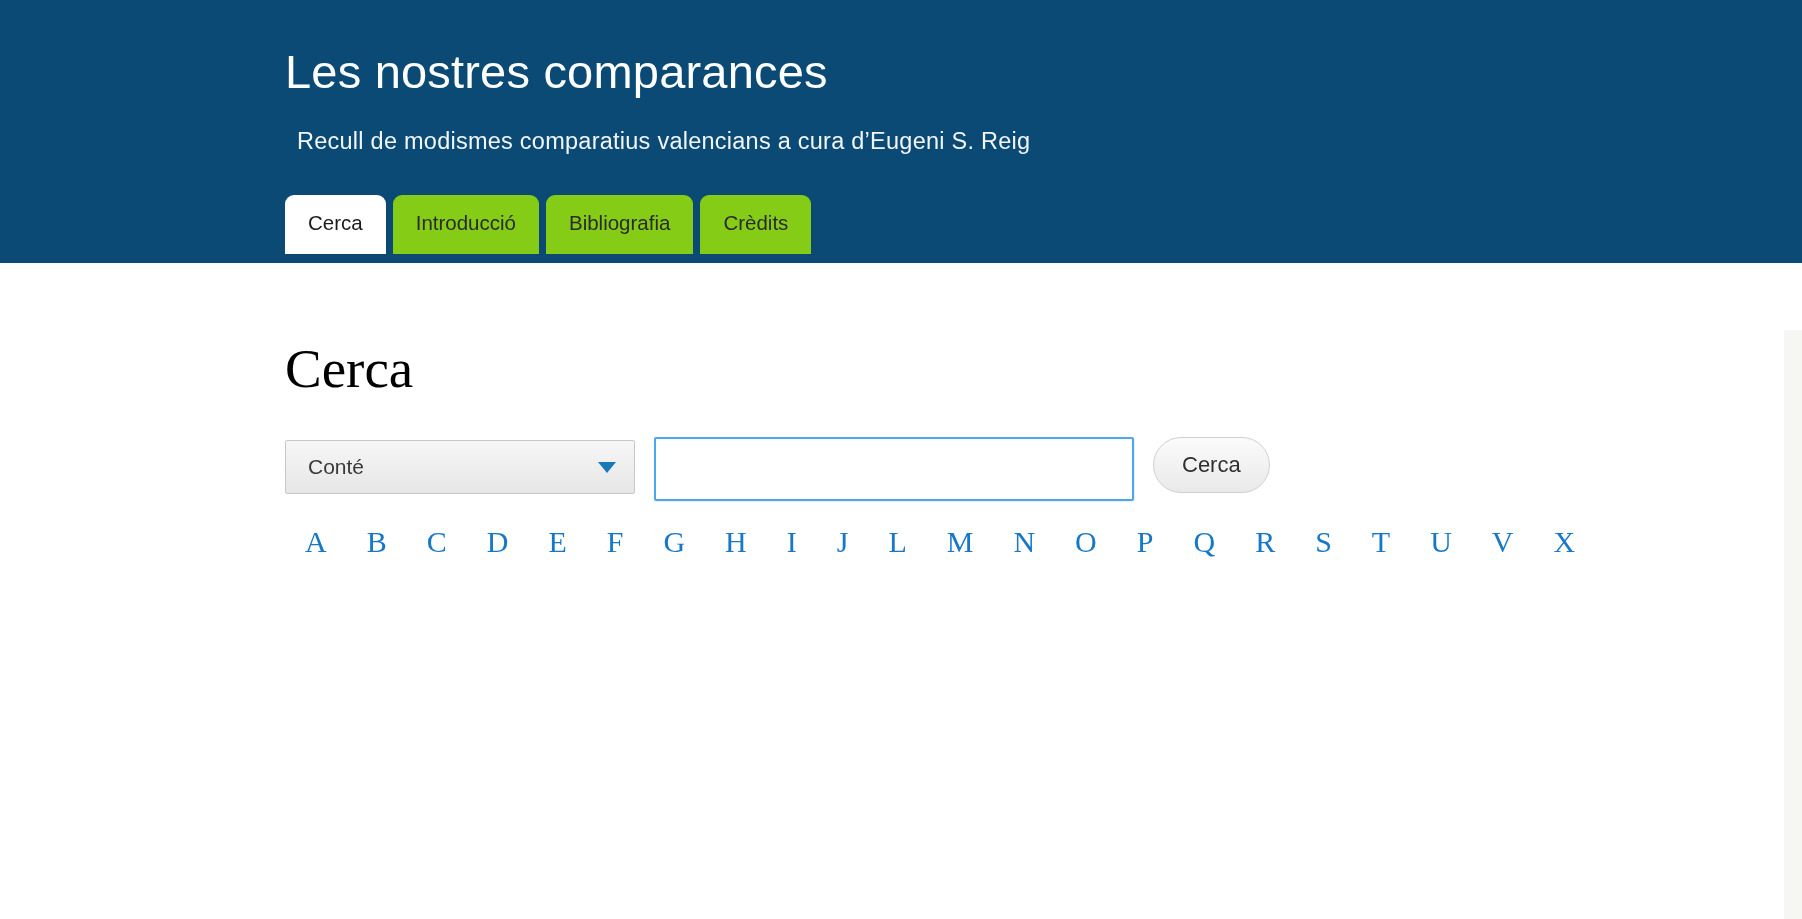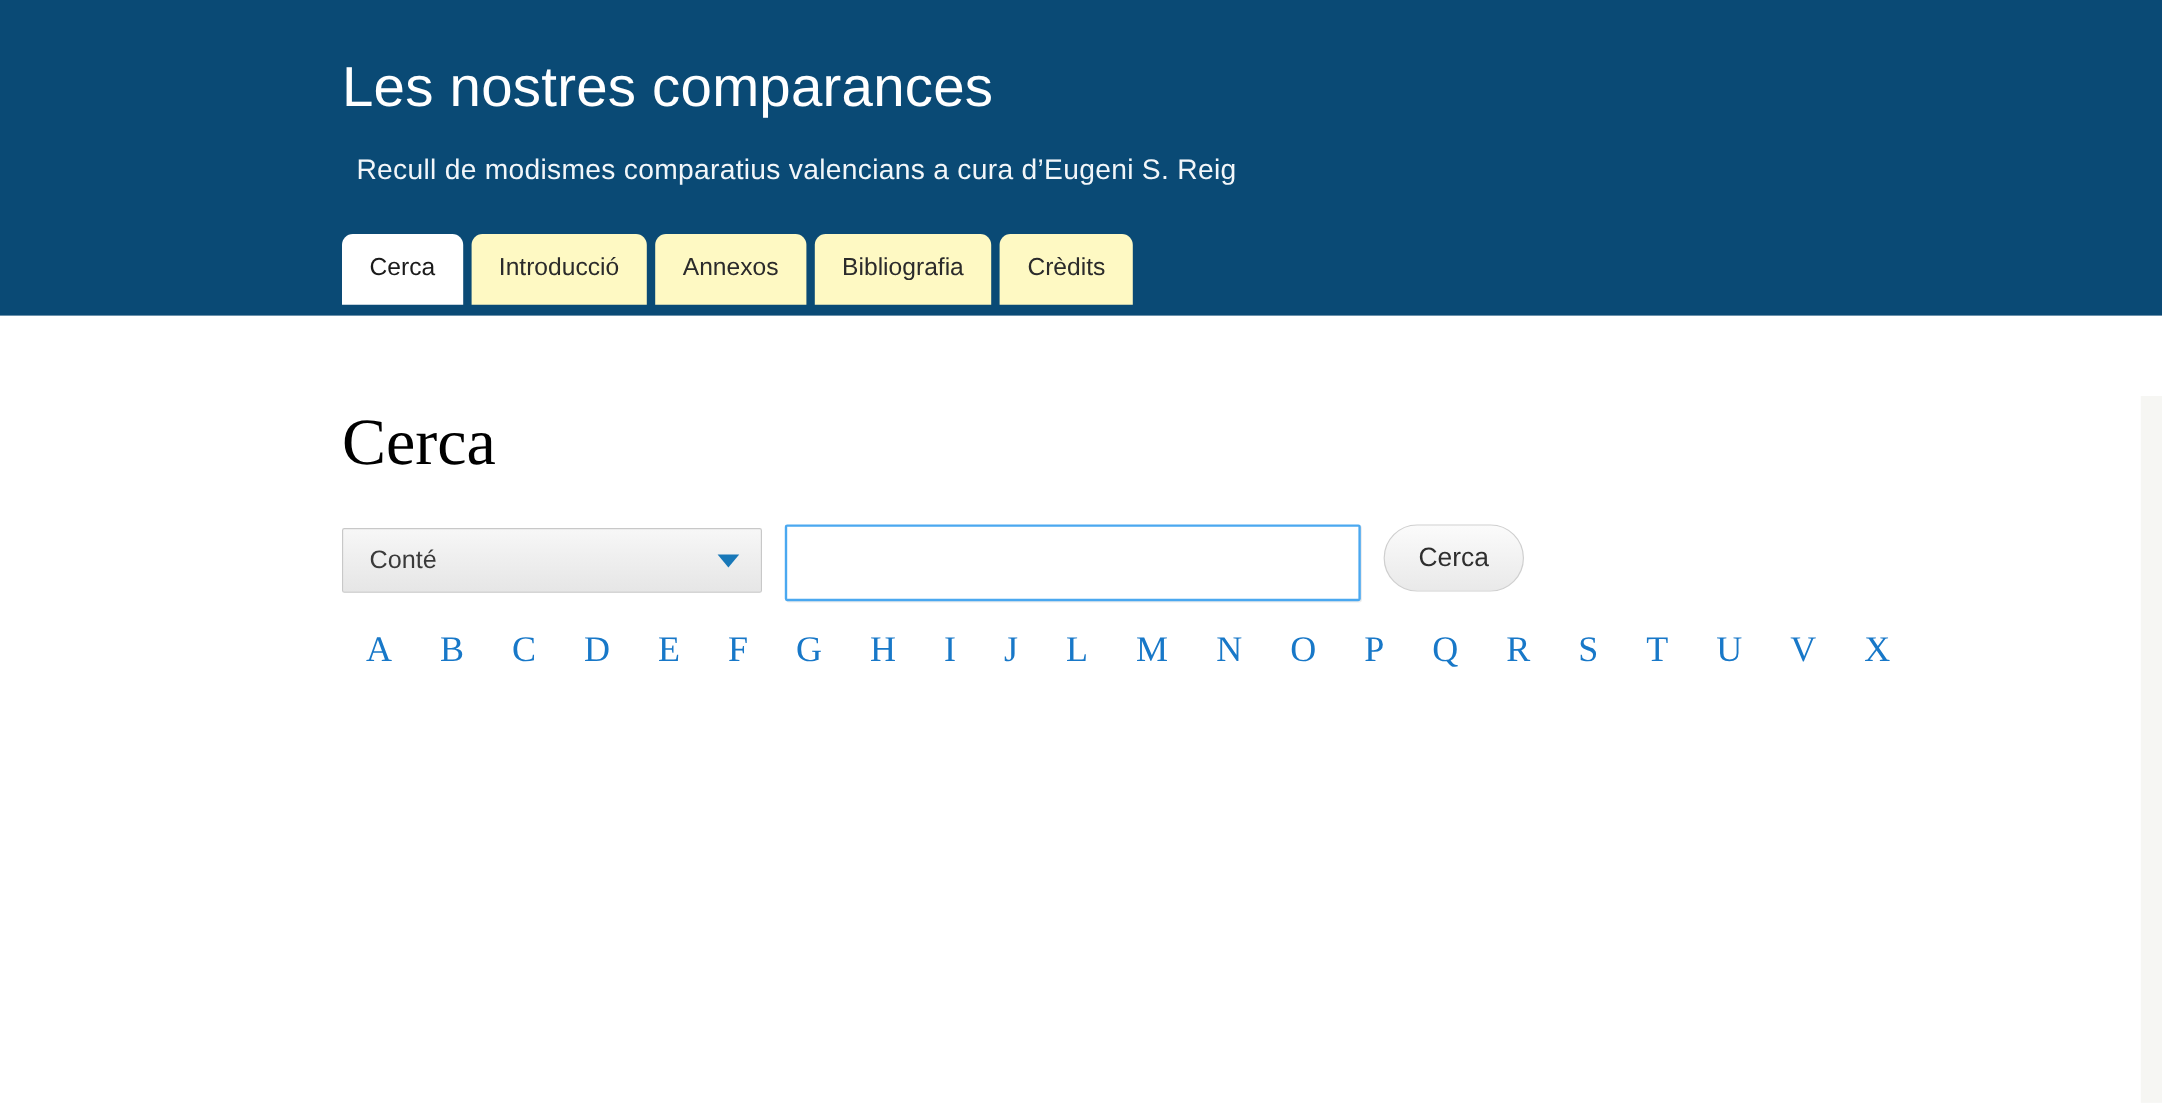--- a/index.html
+++ b/index.html
@@ -71,21 +71,21 @@
     display: flex;
     align-items: flex-end;
     gap: 7px;
     list-style: none;
     margin: 0;
     padding: 0;
   }
 
   .tab {
     display: block;
-    background: #fef9c3;
+    background: #84cc16;
     color: #2b2b2b;
     font-family: "Liberation Sans", sans-serif;
     font-size: 20.5px;
     line-height: 1;
     padding: 18px 23px 20px 23px;
     border-radius: 9px 9px 0 0;
     text-decoration: none;
     white-space: nowrap;
     box-sizing: border-box;
   }
@@ -245,23 +245,20 @@
       <h1 class="site-title">Les nostres comparances</h1>
       <p class="site-subtitle">Recull de modismes comparatius valencians a cura d’Eugeni S. Reig</p>
     </div>
 
     <ul class="tabs">
       <li class="alpha-item">
         <a class="tab is-active" href="#">Cerca</a>
       </li>
       <li class="alpha-item">
         <a class="tab" href="#">Introducció</a>
-      </li>
-      <li class="alpha-item">
-        <a class="tab" href="#">Annexos</a>
       </li>
       <li class="alpha-item">
         <a class="tab" href="#">Bibliografia</a>
       </li>
       <li class="alpha-item">
         <a class="tab" href="#">Crèdits</a>
       </li>
     </ul>
   </div>
 

